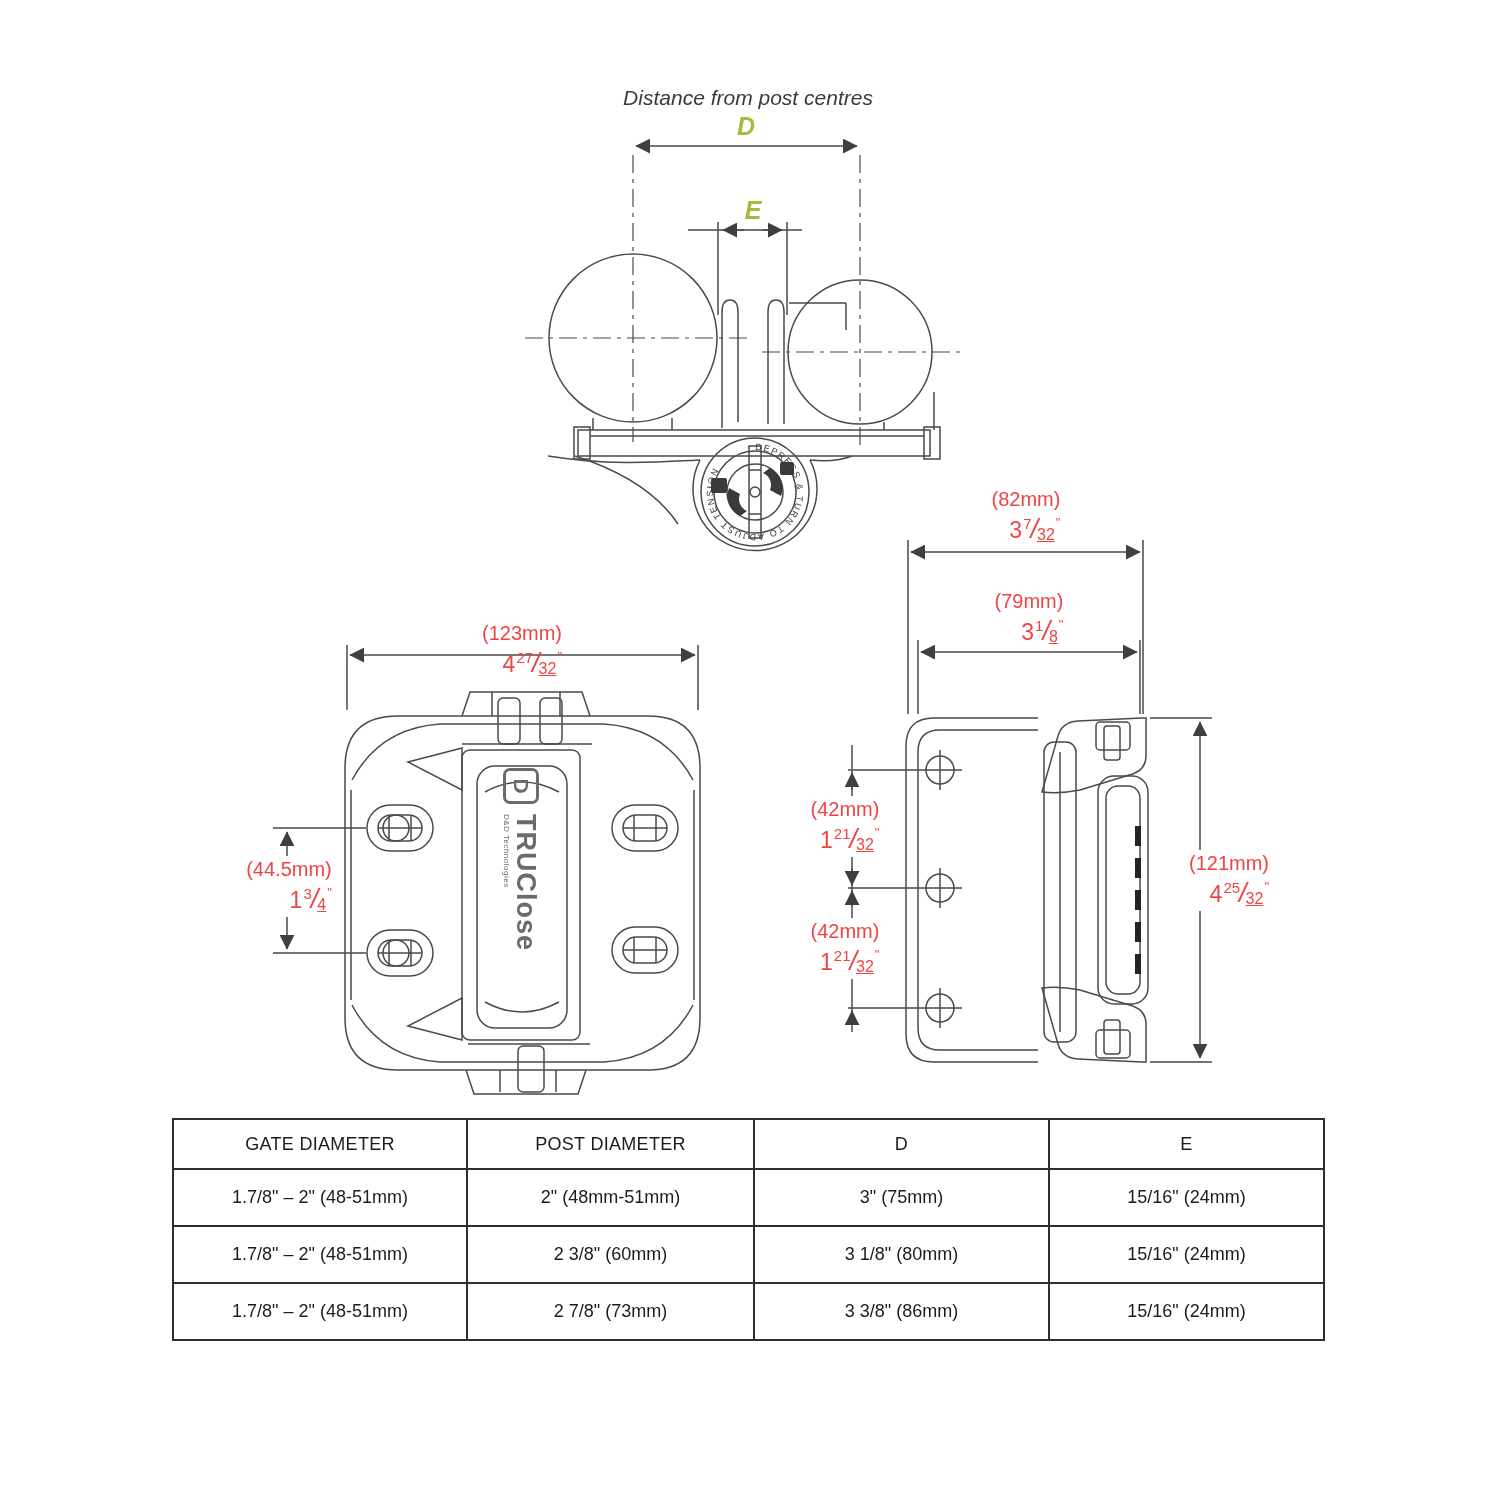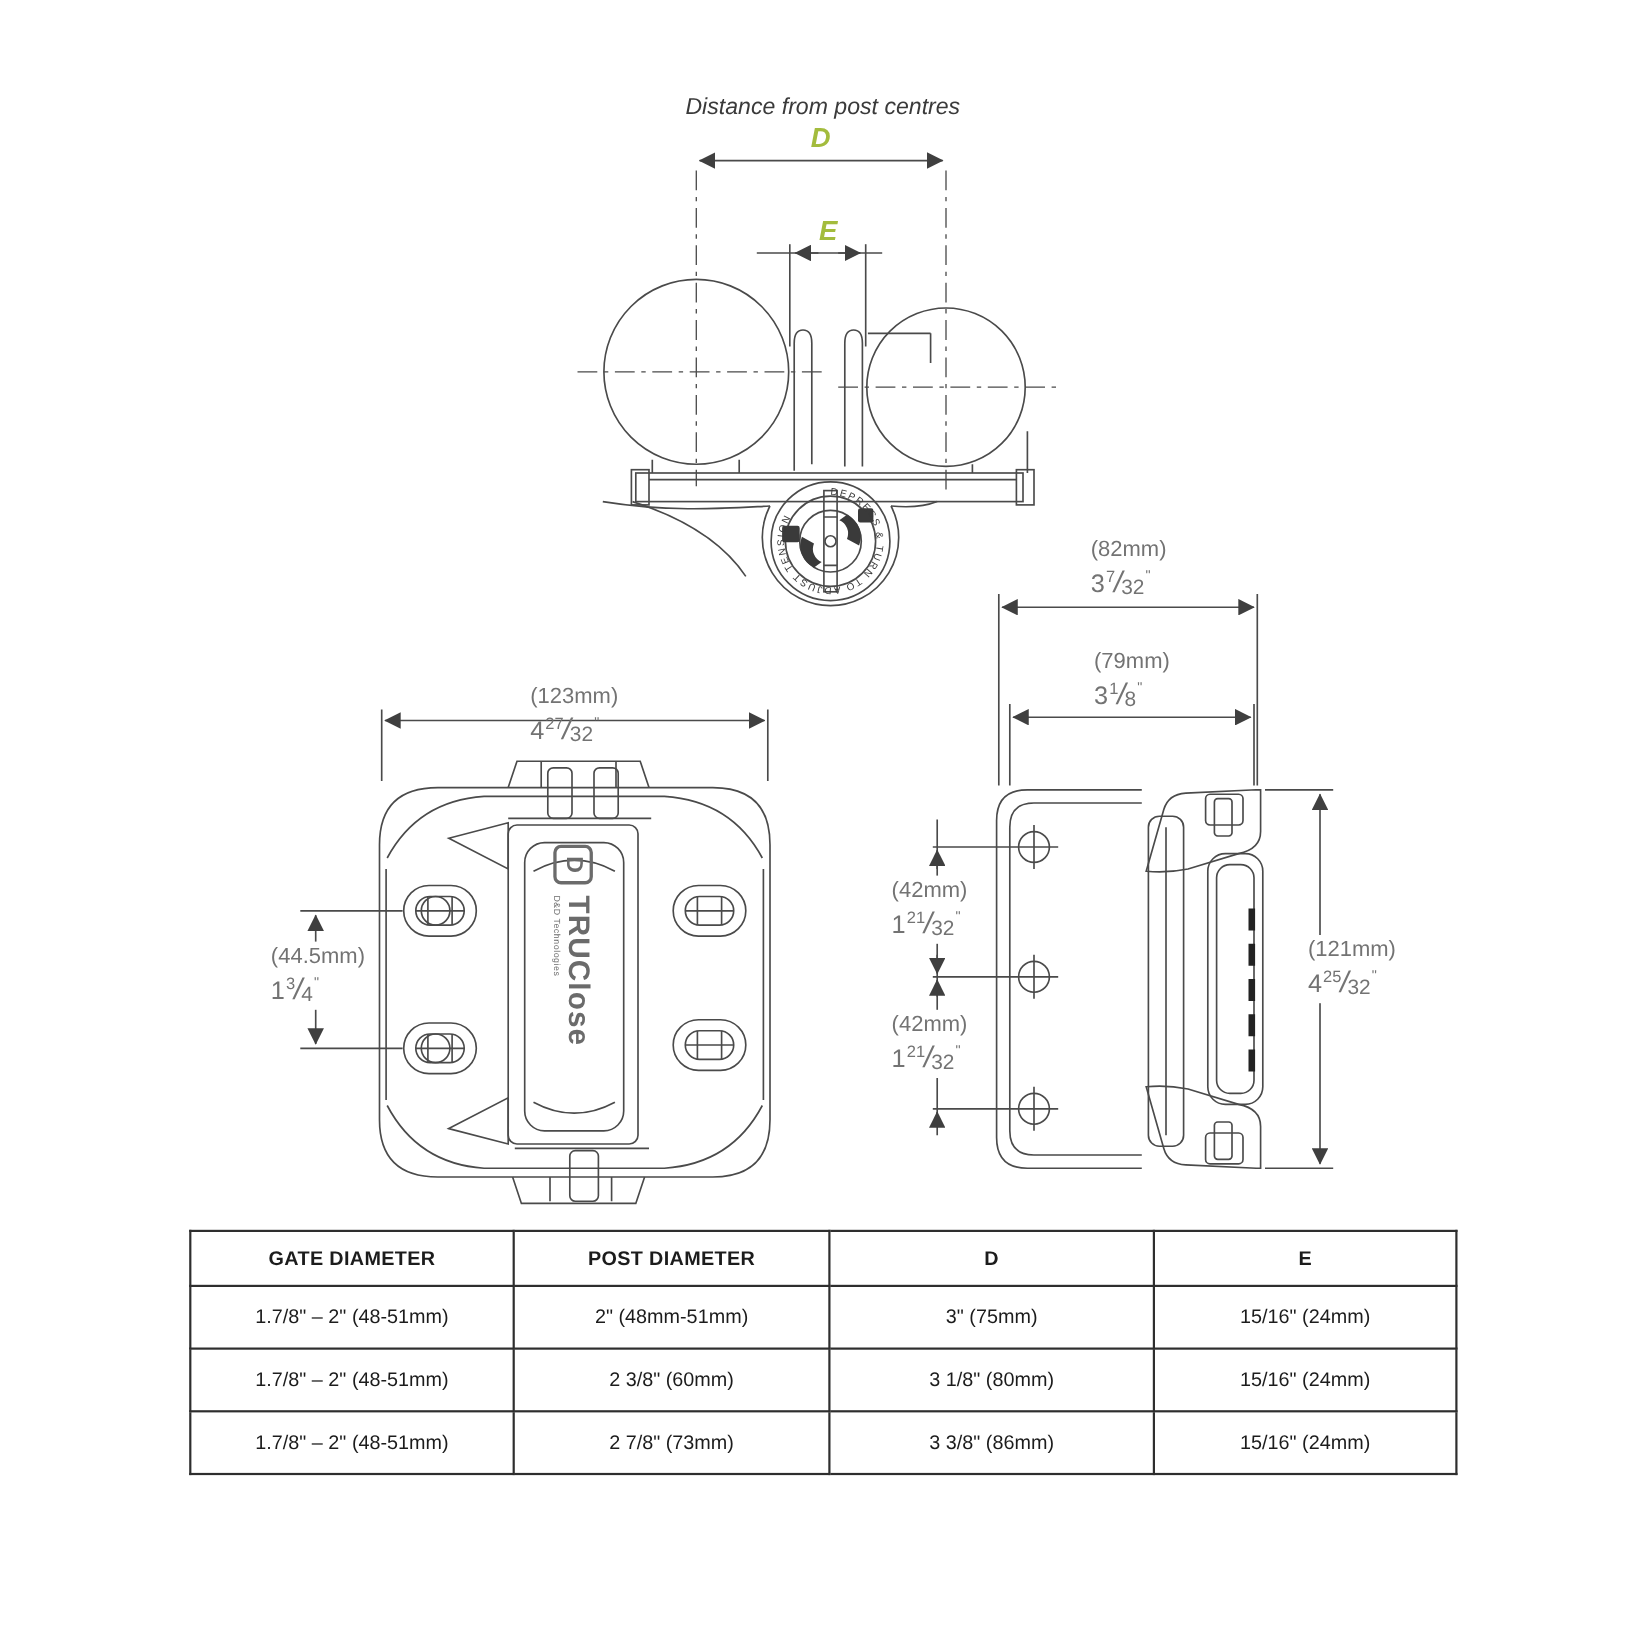--- a/index.html
+++ b/index.html
@@ -2,43 +2,43 @@
 <html><head>
 <meta charset="utf-8">
 <style>
   html,body{margin:0;padding:0;background:#fff;}
   #stage{position:relative;width:1500px;height:1500px;background:#ffffff;overflow:hidden;
          font-family:"Liberation Sans", sans-serif;color:#2e2e2e;}
   svg{position:absolute;left:0;top:0;}
   .lbl{position:absolute;transform:translateX(-50%);text-align:center;white-space:nowrap;font-style:italic;}
   #title{font-size:21px;color:#3a3a3a;}
   .axis{font-size:25px;font-weight:bold;color:#a3bc3d;}
-  .dim{position:absolute;transform:translateX(-50%);text-align:left;font-size:20px;
-       color:#737373;line-height:1.3;}
+  .dim{position:absolute;transform:translateX(-50%);text-align:right;font-size:20px;
+       color:#ef4444;line-height:1.3;}
   .dim .fr{font-size:23px;}
   .dim.bg{background:#fff;padding:0 4px;}
   .nu{font-size:15px;vertical-align:9px;margin-left:1px;}
   .sl::before{content:"/";font-size:27px;font-style:italic;margin:0 -1px;}
-  .de{font-size:19px;vertical-align:-2px;}
+  .de{font-size:16px;vertical-align:-2px;text-decoration:underline;}
   .un{font-size:13px;vertical-align:11px;margin-left:1px;}
   
   #logo{position:absolute;left:394px;top:872px;width:254px;height:46px;
         transform:rotate(90deg);display:flex;align-items:center;gap:10px;
         justify-content:flex-start;color:#6b6b6b;}
   #logo .emblem{width:30px;height:30px;border:3px solid #6b6b6b;border-radius:7px;
         font-weight:bold;font-size:21px;display:flex;align-items:center;justify-content:center;}
   #logo .brandbox{display:flex;flex-direction:column;line-height:1;}
   #logo .brand{font-size:27px;font-weight:bold;letter-spacing:1px;}
   #logo .sub{font-size:8px;letter-spacing:0.5px;margin-top:2px;}
   
   #spec{position:absolute;left:172px;top:1118px;width:1151px;border-collapse:collapse;
         table-layout:fixed;}
   #spec th,#spec td{border:2px solid #2e2e2e;text-align:center;font-size:18px;
         padding:0;color:#1c1c1c;}
-  #spec th{height:48px;font-weight:bold;letter-spacing:0.3px;}
+  #spec th{height:48px;font-weight:normal;letter-spacing:0.3px;}
   #spec td{height:55px;font-weight:normal;}
 </style>
 </head>
 <body>
 
 <div id="stage">
 
 <svg width="1500" height="1500" viewBox="0 0 1500 1500">
   <defs>
     <marker id="arr" viewBox="0 0 10 10" refX="9.5" refY="5" markerWidth="10" markerHeight="10" orient="auto-start-reverse">

